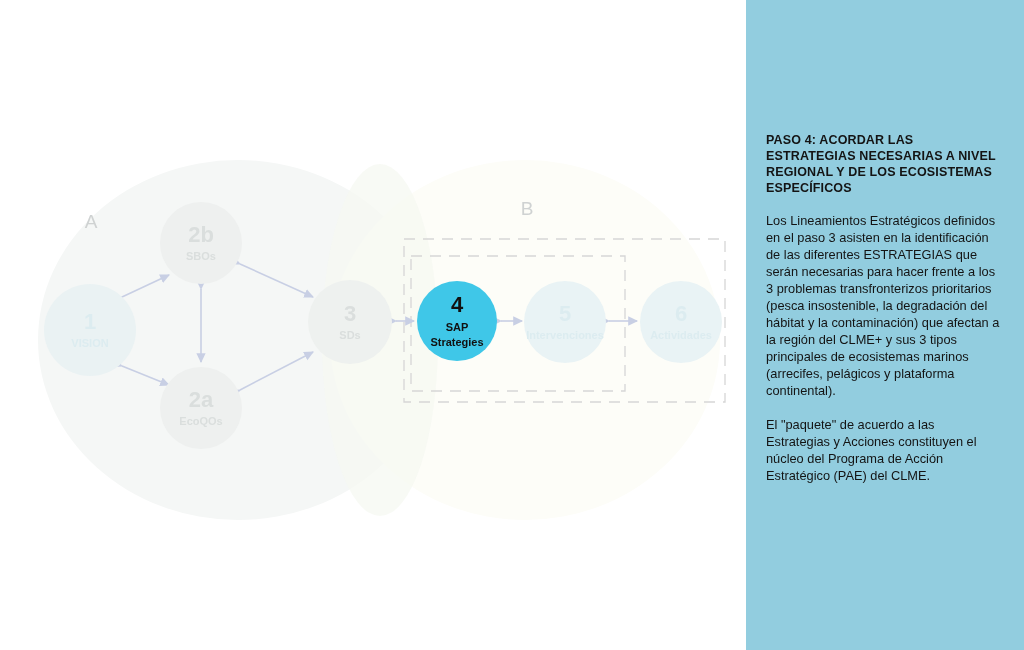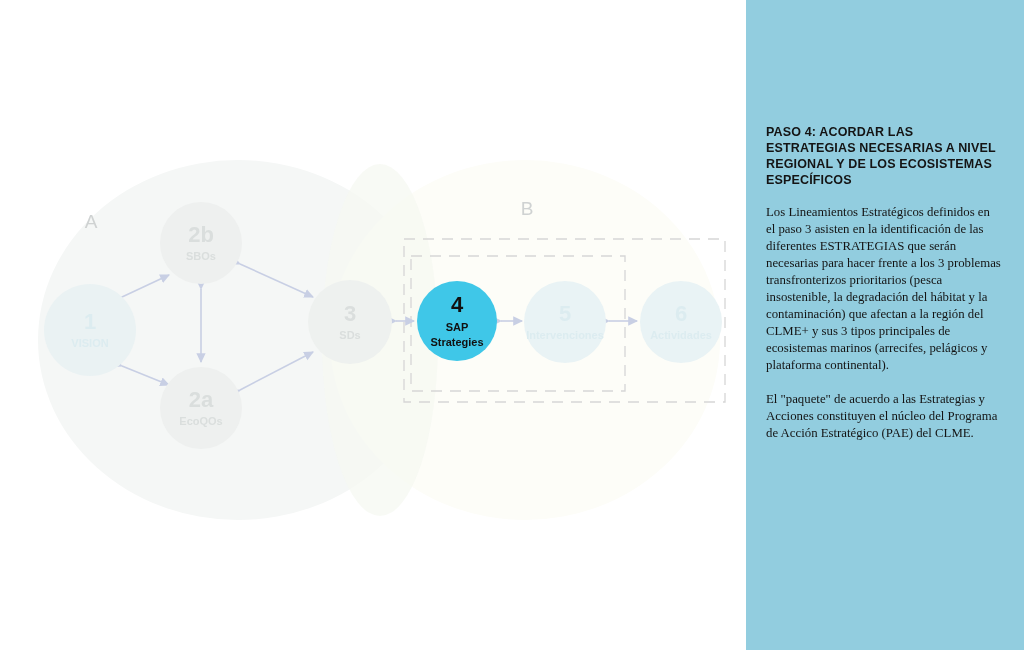--- a/index.html
+++ b/index.html
@@ -65,34 +65,34 @@
     left: 746px;
     top: 0;
     width: 278px;
     height: 650px;
     background: #92cddf;
     box-sizing: border-box;
   }
   #panel-inner {
     position: absolute;
     left: 20px;
-    top: 124px;
+    top: 132px;
     width: 236px;
   }
   .panel-title {
     font-family: "Liberation Sans", sans-serif;
     font-size: 12.5px;
     font-weight: 700;
     line-height: 16px;
     color: #141414;
     margin: 0 0 16px 0;
     letter-spacing: 0.15px;
   }
   .panel-para {
-    font-family: Liberation Serif, serif;
+    font-family: Liberation Sans, sans-serif;
     font-size: 12.8px;
     font-weight: 400;
     line-height: 17px;
     color: #141414;
     margin: 0 0 17px 0;
   }
   .panel-para:last-child { margin-bottom: 0; }
 </style>
 </head>
 <body>

